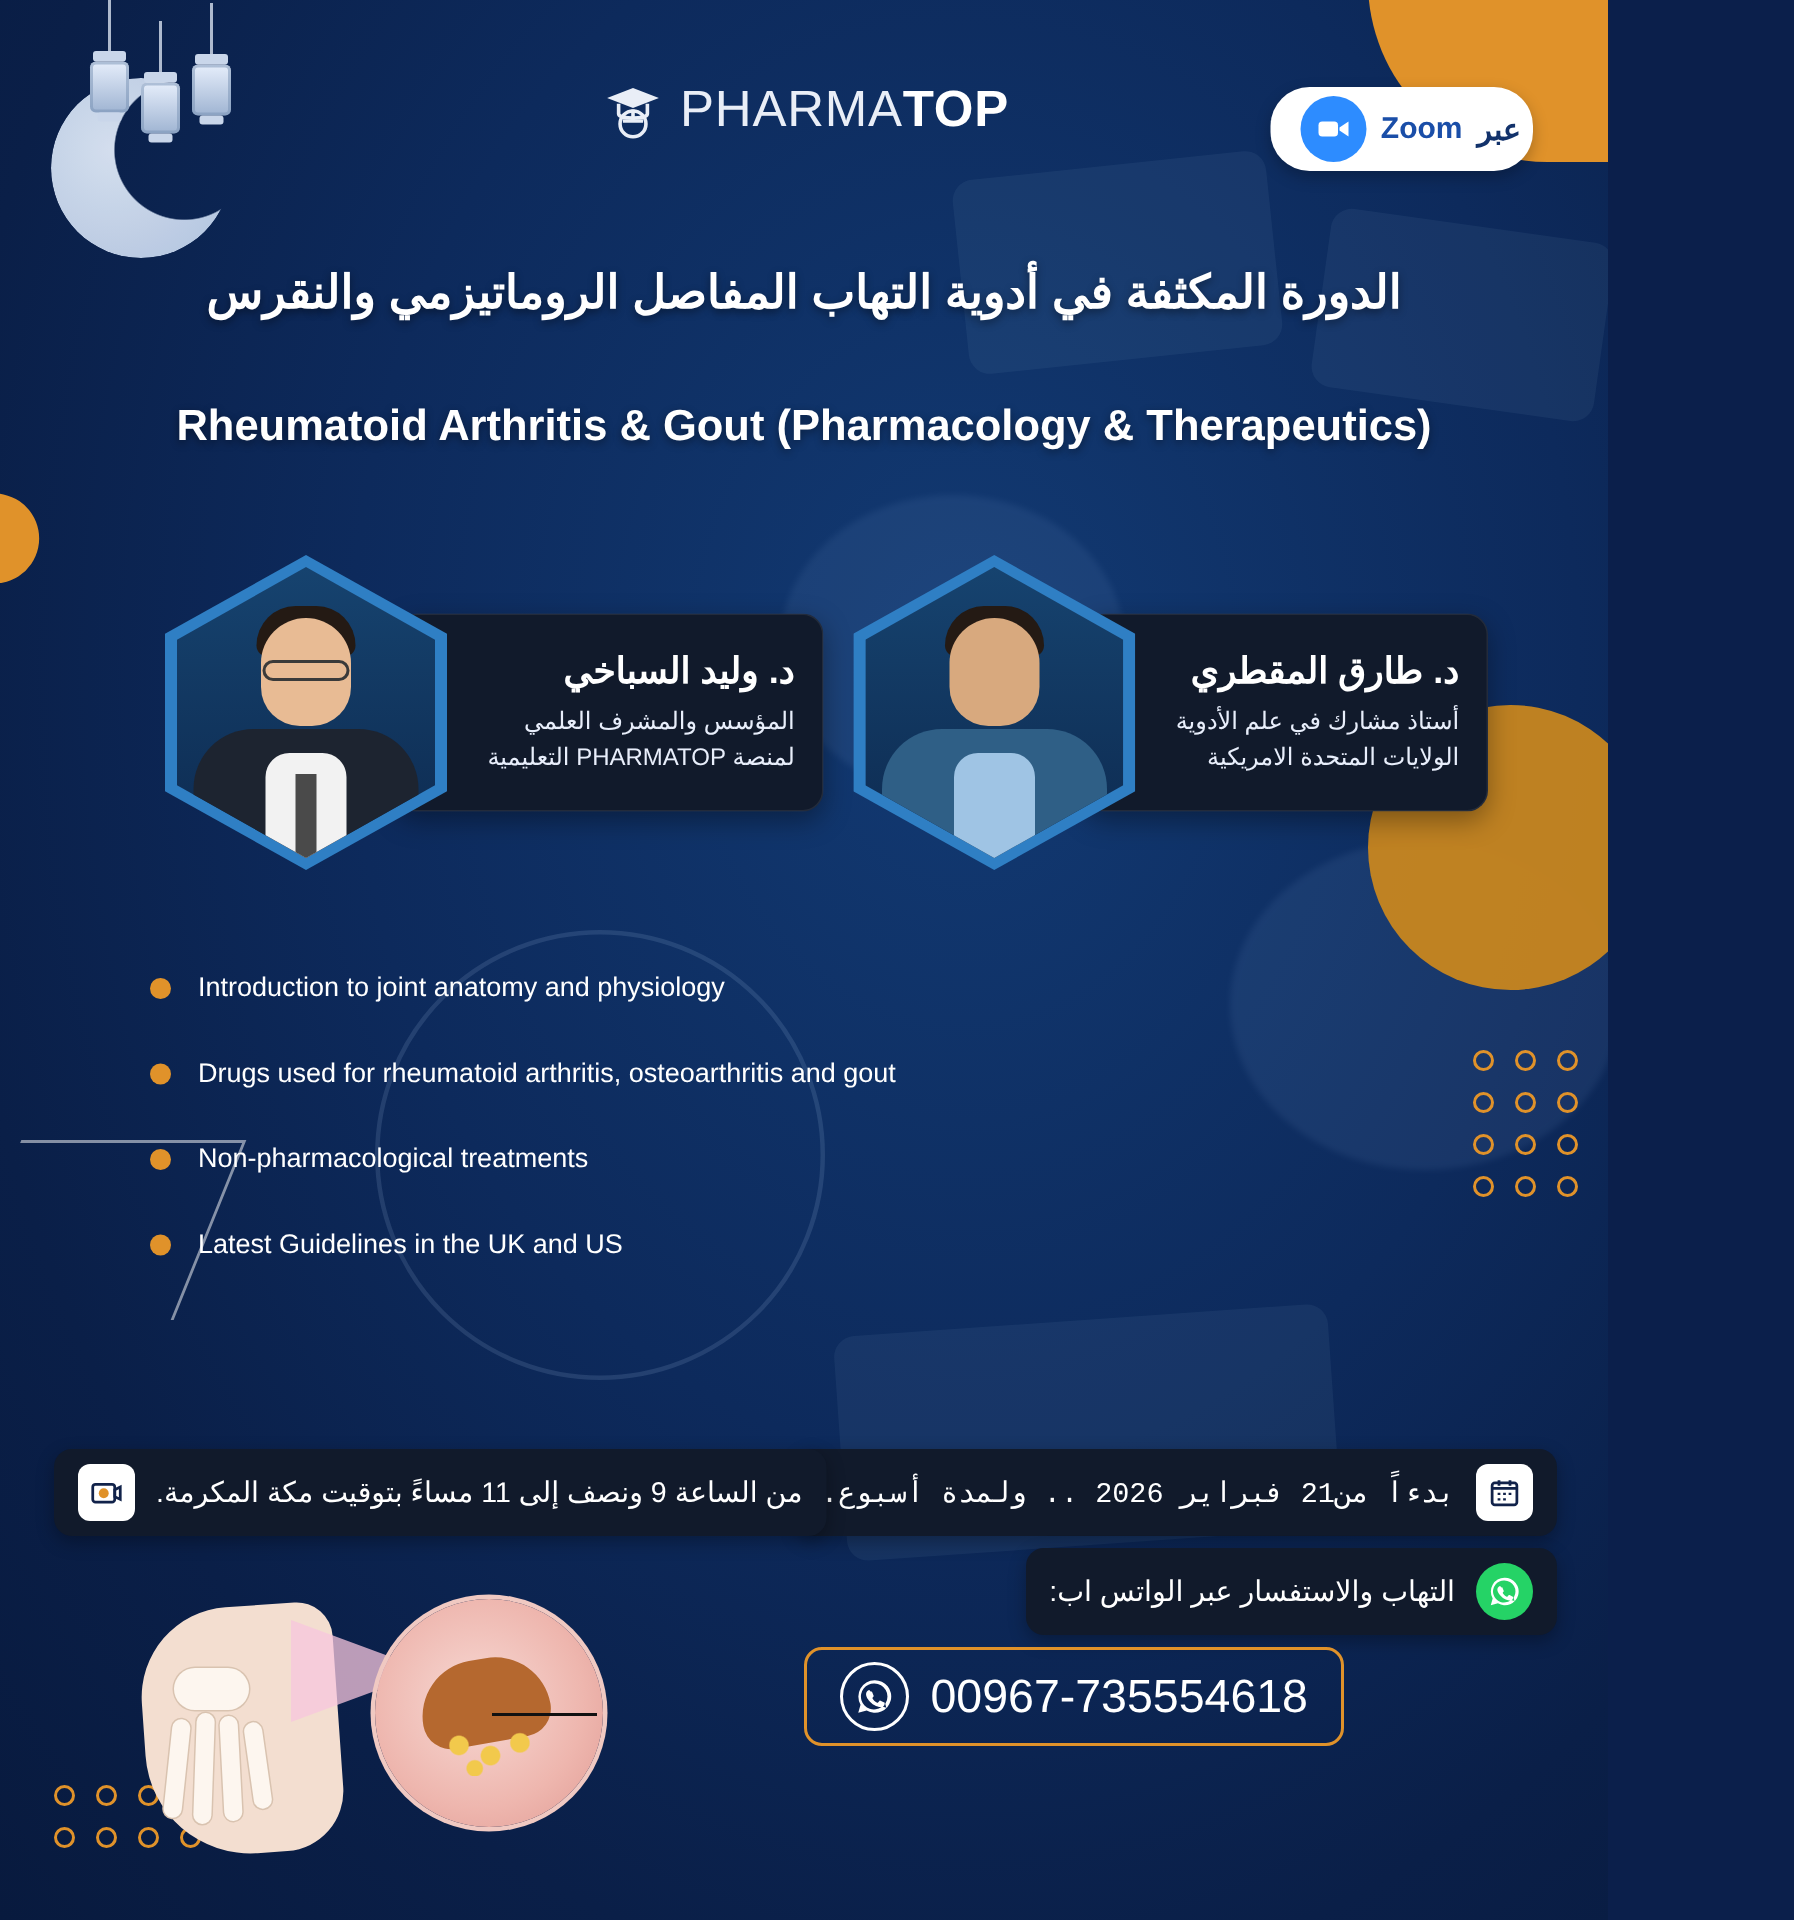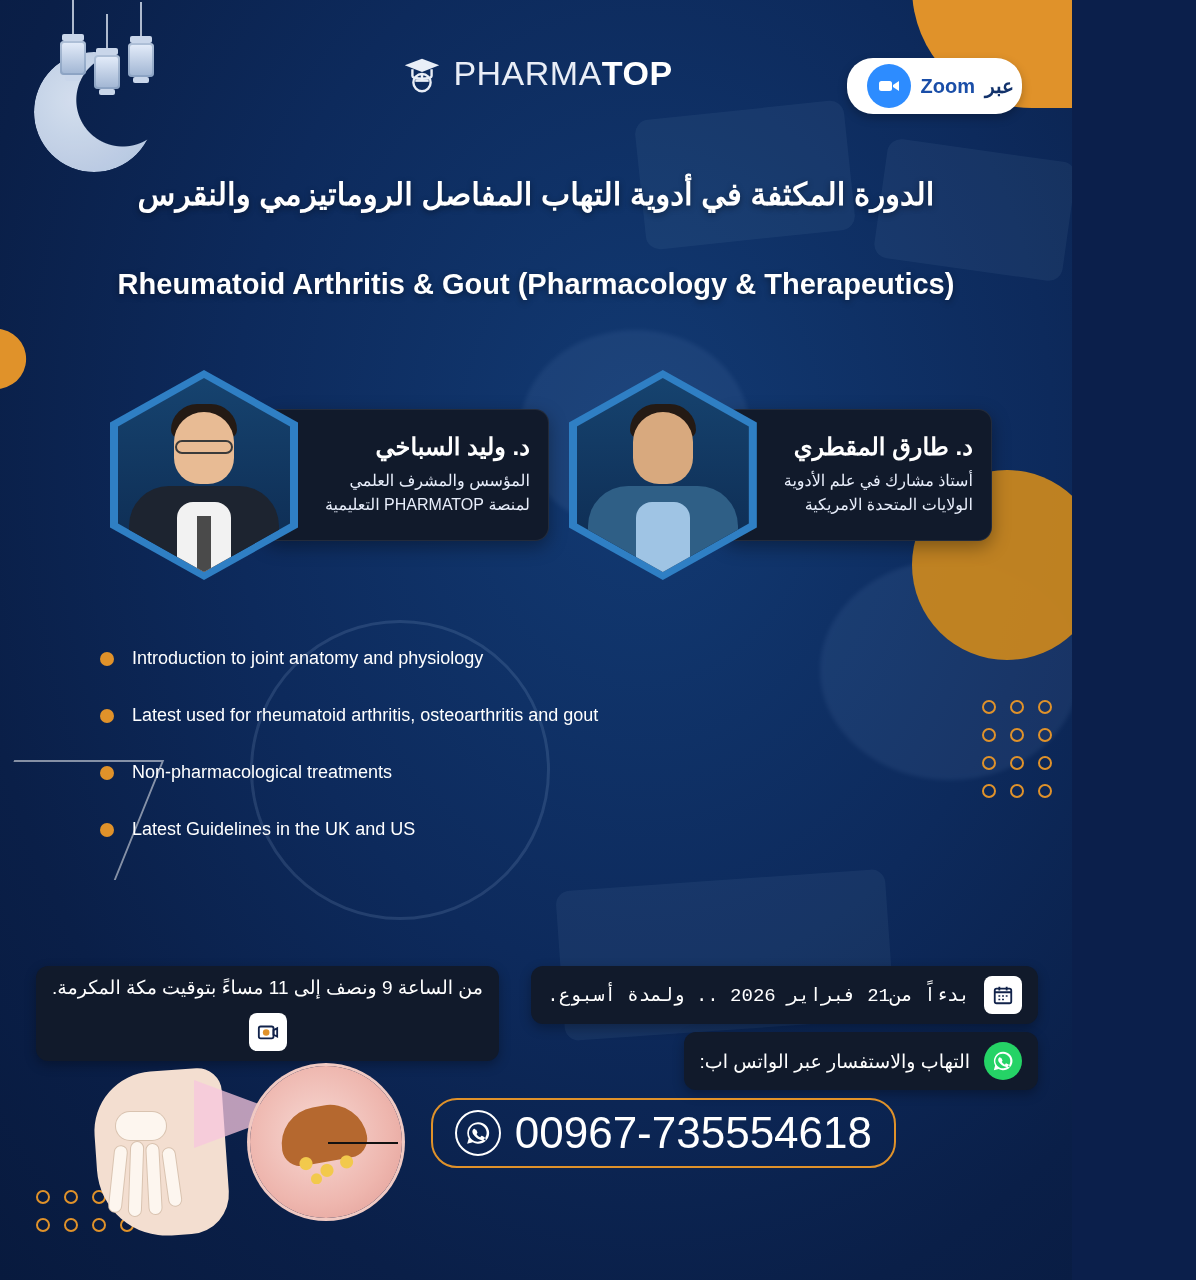--- a/index.html
+++ b/index.html
@@ -215,29 +215,29 @@
     background: #111a2b; border-radius: 12px; padding: 10px 16px;
     color: #fff; direction: rtl; font-size: 19px;
     box-shadow: 0 4px 12px rgba(0,0,0,.3);
   }
   .chip .ic {
     width: 38px; height: 38px; border-radius: 8px;
     display: flex; align-items: center; justify-content: center;
     background: #ffffff; color: #11224a; flex: 0 0 auto;
   }
   .chip.date { top: 966px; right: 34px; font-family: Liberation Mono, monospace; }
-  .chip.time { top: 966px; left: 36px; flex-direction: column; }
+  .chip.time { top: 966px; left: 36px; }
   .chip.whats { top: 1032px; right: 34px; }
   .chip .ic.green { background:#25d366; color:#fff; border-radius: 50%; }
 
   .phone-box {
     position: absolute; top: 1098px; right: 176px;
     display: flex; align-items: center; gap: 14px;
-    border: 2px solid #e0922a; border-radius: 26px;
-    padding: 8px 22px; color: #fff; font-size: 44px; font-weight: 500;
+    border: 2px solid #e0922a; border-radius: 12px;
+    padding: 8px 22px; color: #fff; font-size: 31px; font-weight: 500;
   }
   .phone-box .wa {
     width: 46px; height: 46px; border-radius: 50%;
     display:flex; align-items:center; justify-content:center;
     border: 2px solid #fff;
   }
 
   
   .foot-ill { position: absolute; left: 86px; bottom: 44px; width: 320px; height: 180px; }
   .foot-shape {
@@ -412,21 +412,21 @@
 
   </div>
 
   <div class="bullets">
     <div class="bullet">
       <span class="dot"></span>
       <span class="txt">Introduction to joint anatomy and physiology</span>
     </div>
     <div class="bullet">
       <span class="dot"></span>
-      <span class="txt">Latest used for rheumatoid arthritis, osteoarthritis and gout</span>
+      <span class="txt">Drugs used for rheumatoid arthritis, osteoarthritis and gout</span>
     </div>
     <div class="bullet">
       <span class="dot"></span>
       <span class="txt">Non-pharmacological treatments</span>
     </div>
     <div class="bullet">
       <span class="dot"></span>
       <span class="txt">Latest Guidelines in the UK and US</span>
     </div>
   </div>

